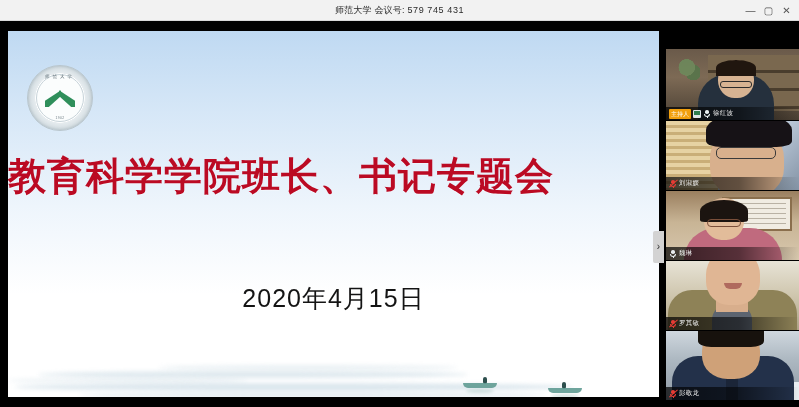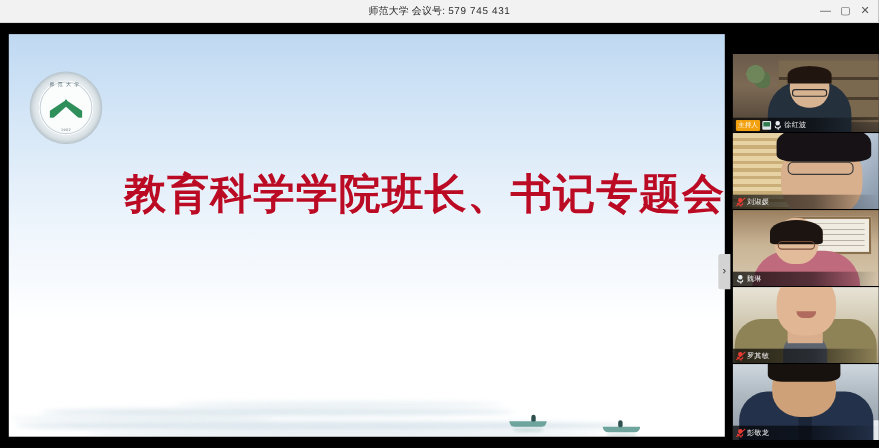--- a/index.html
+++ b/index.html
@@ -71,21 +71,21 @@
     position:absolute; left:0; right:0; top:9px; text-align:center;
     font-size:4.5px; color:#5b6b73; letter-spacing:3px;
   }
   .logo-bottext {
     position:absolute; left:0; right:0; bottom:11px; text-align:center;
     font-size:3.4px; color:#6c7b82; letter-spacing:.4px;
   }
 
   
   #slide-title {
-    position:absolute; left:0; right:0; top:120px; text-align:right;
+    position:absolute; left:0; right:0; top:120px; text-align:left;
     font-size:38px; font-weight:bold; color:#bb0a23;
     letter-spacing:1px; white-space:nowrap;
     text-shadow:0 1px 0 rgba(255,255,255,.35);
   }
   #slide-date {
     position:absolute; left:0; right:0; top:251px; text-align:center;
     font-size:25px; color:#141414; letter-spacing:1px;
   }
 
   
@@ -267,20 +267,21 @@
 
     <div id="slide-logo">
       <div class="logo-ring"></div>
       <div class="logo-inner"></div>
       <div class="logo-toptext">师范大学</div>
       <div class="logo-chev"></div>
       <div class="logo-bottext">1902</div>
     </div>
 
     <div id="slide-title">教育科学学院班长、书记专题会</div>
+    <div id="slide-date">2020年4月15日</div>
 
     <div class="wave w4"></div>
     <div class="wave w1"></div>
     <div class="wave w5"></div>
     <div class="wave w2"></div>
     <div class="wave w3"></div>
 
     <div class="boat" id="boat1">
       <div class="fig"></div>
       <div class="hull"></div>

